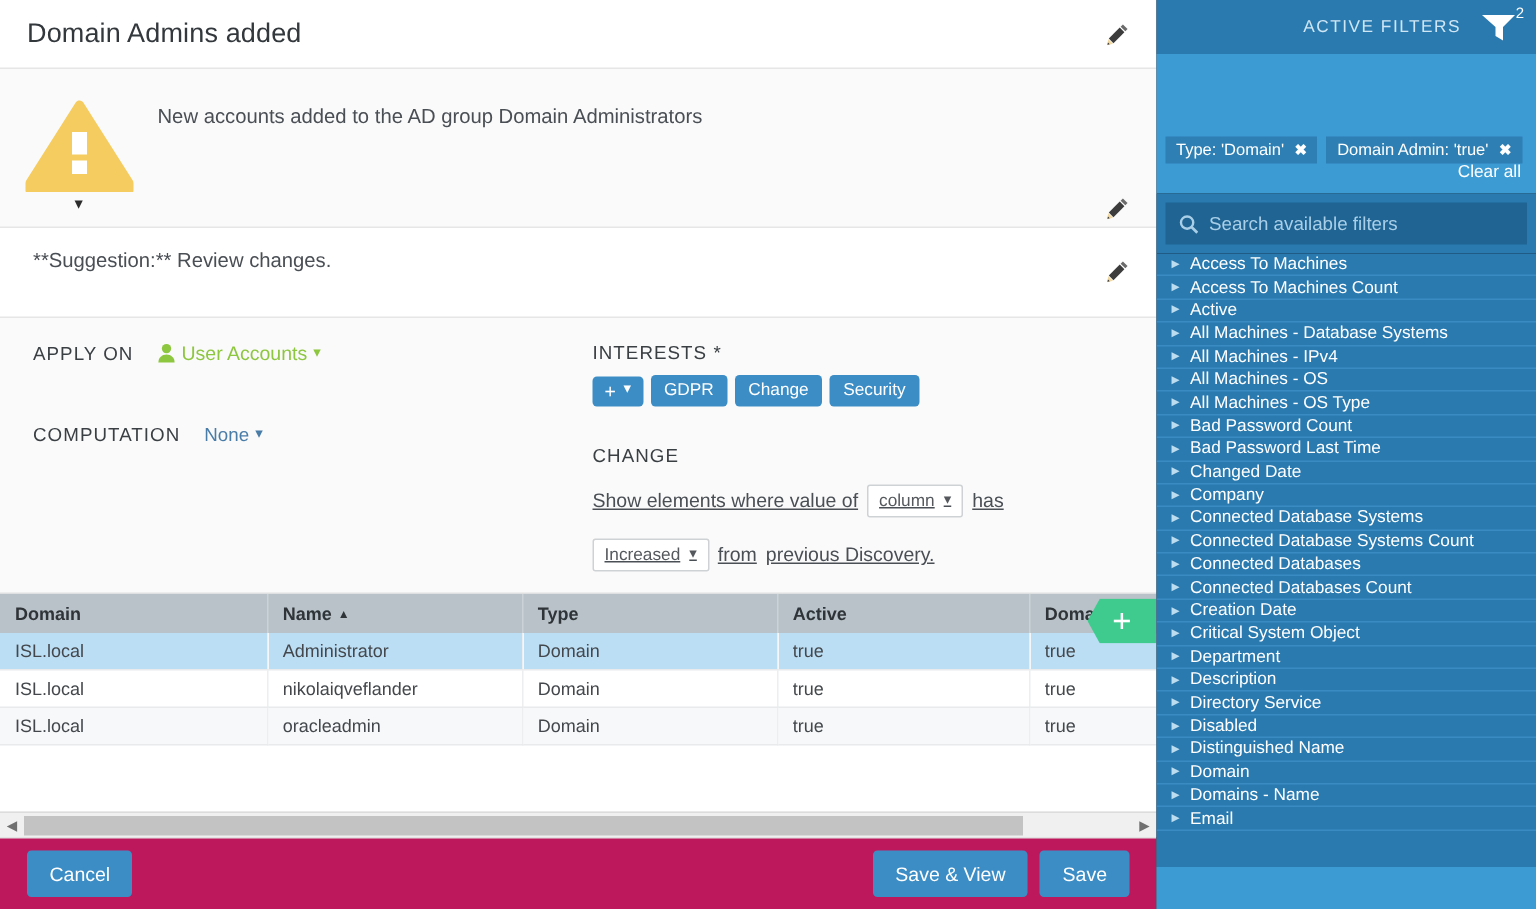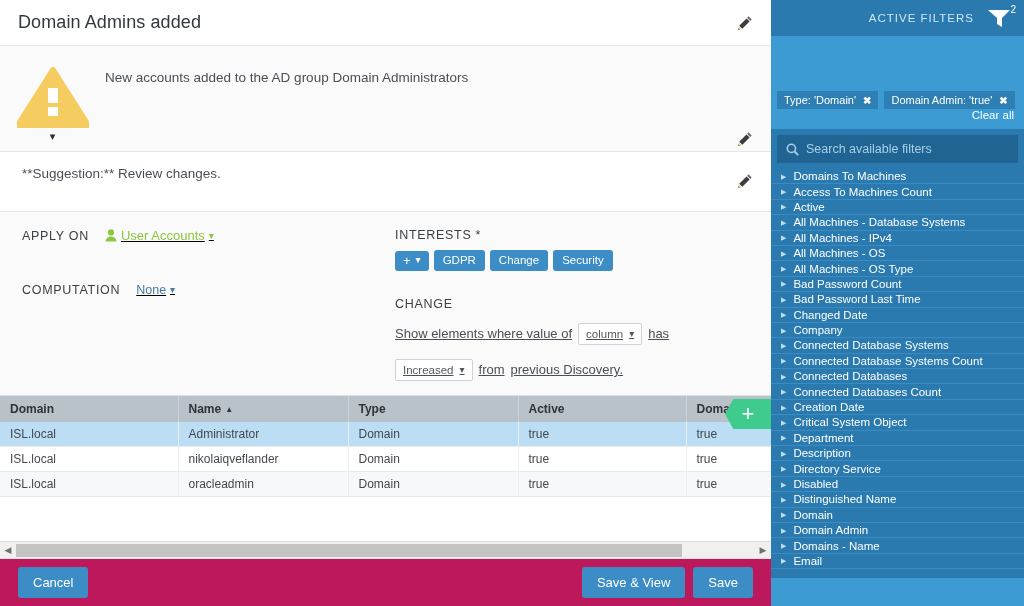--- a/index.html
+++ b/index.html
@@ -87,21 +87,21 @@
   .col-left { width: 395px; min-width: 395px; padding-left: 22px; }
   .col-right { flex: 1; padding-right: 14px; }
 
   .field-row { display: flex; align-items: center; margin-bottom: 40px; }
   .field-label {
     font-size: 12.5px; color: #3a3f44; letter-spacing: .7px;
     font-weight: normal; text-transform: uppercase;
   }
   .field-value {
     display: inline-flex; align-items: center; gap: 4px;
-    margin-left: 16px; cursor: pointer; text-decoration: underline;
+    margin-left: 16px; cursor: pointer;
   }
   .val-green { color: #8dc63f; font-size: 13px; }
   .val-blue  { color: #4a7ca8; font-size: 12.5px; }
   .chev { font-size: 10px; line-height: 1; }
 
   .section-title {
     font-size: 12.5px; color: #3a3f44; letter-spacing: .7px;
     text-transform: uppercase; margin-bottom: 8px;
   }
   .badges { display: flex; gap: 5px; align-items: center; flex-wrap: wrap; }
@@ -443,21 +443,21 @@
           <circle cx="5.4" cy="5.4" r="4.1" fill="none" stroke="#a9cfe8" stroke-width="1.6"></circle>
           <line x1="8.5" y1="8.5" x2="12.2" y2="12.2" stroke="#a9cfe8" stroke-width="1.8"></line>
         </svg>
         <span class="ph">Search available filters</span>
       </div>
     </div>
 
     <div class="filter-list">
       <div class="f-item">
           <span class="tri">▶</span>
-          <span>Domains To Machines</span>
+          <span>Access To Machines</span>
         </div>
       <div class="f-item">
           <span class="tri">▶</span>
           <span>Access To Machines Count</span>
         </div>
       <div class="f-item">
           <span class="tri">▶</span>
           <span>Active</span>
         </div>
       <div class="f-item">
@@ -532,24 +532,20 @@
           <span class="tri">▶</span>
           <span>Disabled</span>
         </div>
       <div class="f-item">
           <span class="tri">▶</span>
           <span>Distinguished Name</span>
         </div>
       <div class="f-item">
           <span class="tri">▶</span>
           <span>Domain</span>
-        </div>
-      <div class="f-item">
-          <span class="tri">▶</span>
-          <span>Domain Admin</span>
         </div>
       <div class="f-item">
           <span class="tri">▶</span>
           <span>Domains - Name</span>
         </div>
       <div class="f-item">
           <span class="tri">▶</span>
           <span>Email</span>
         </div>
     </div>

